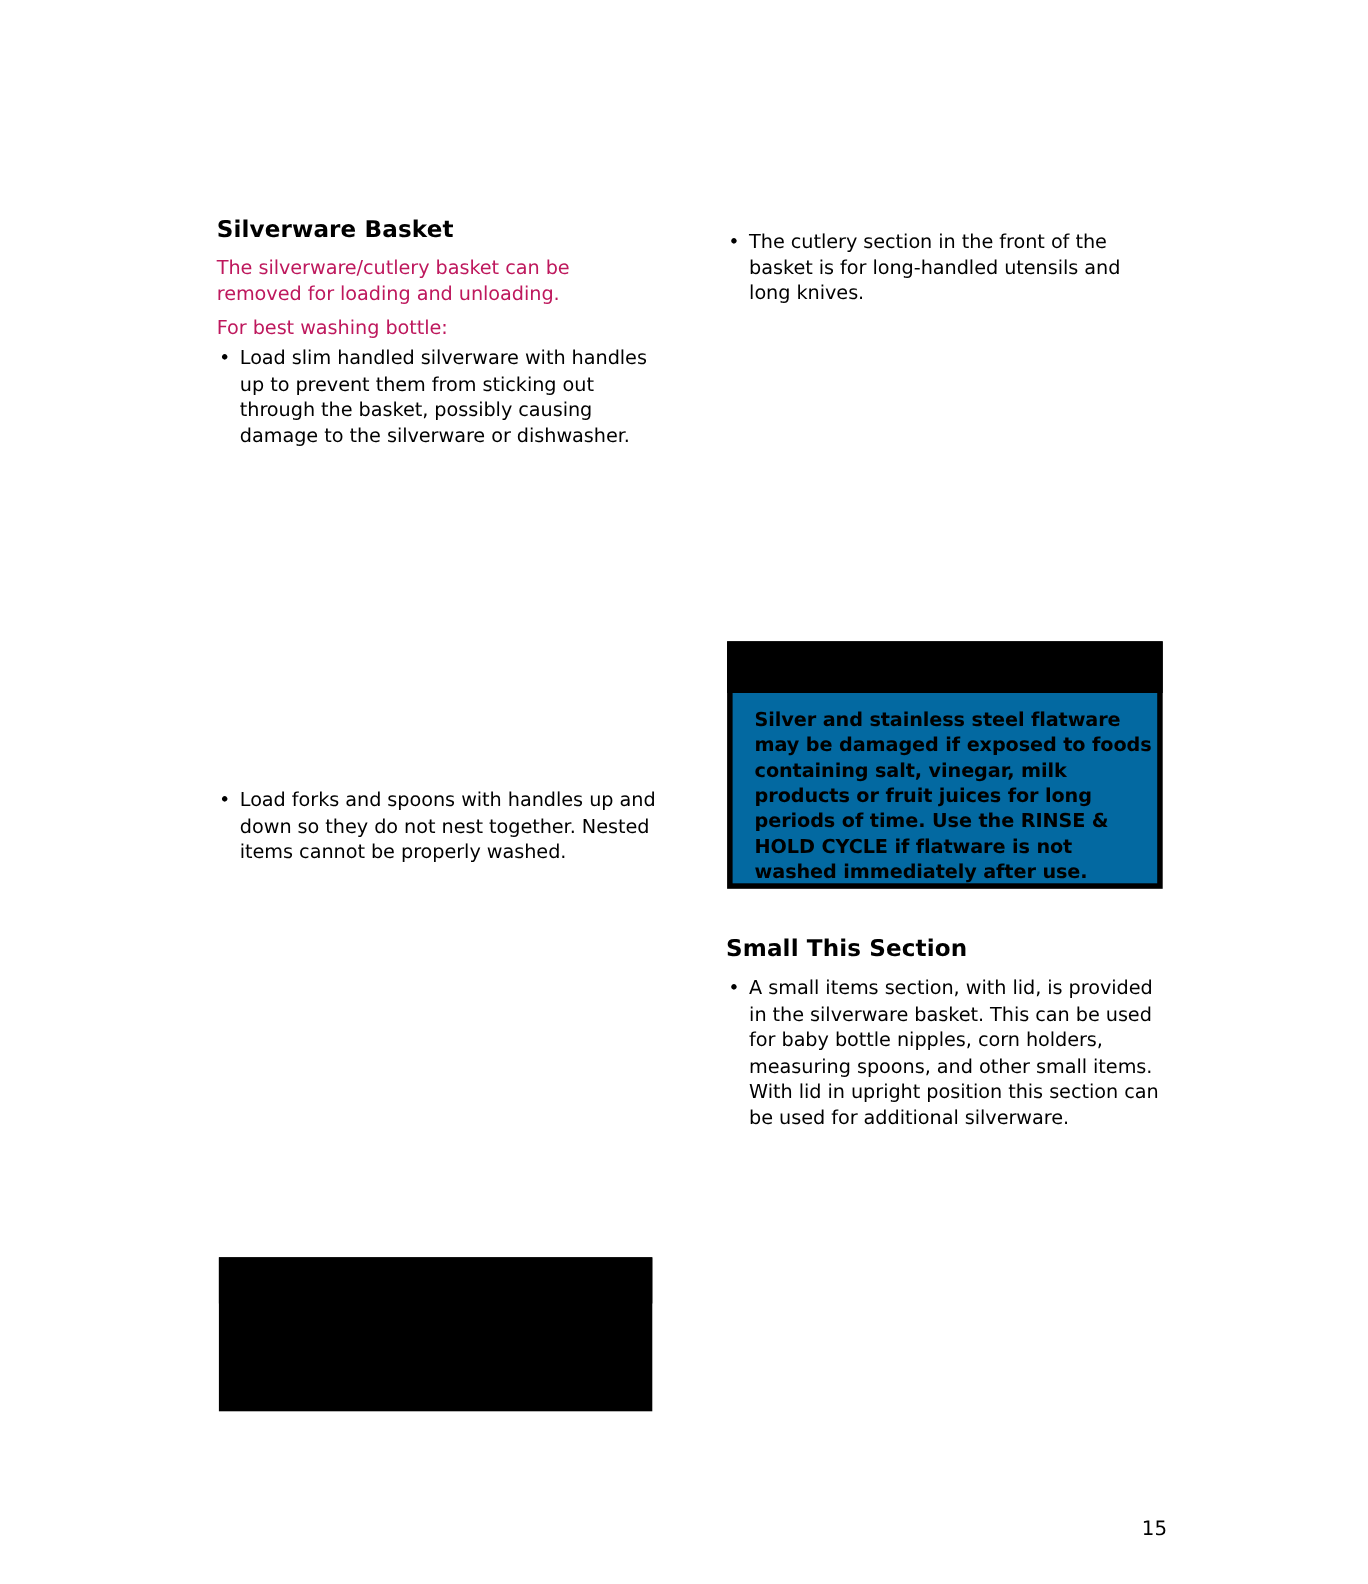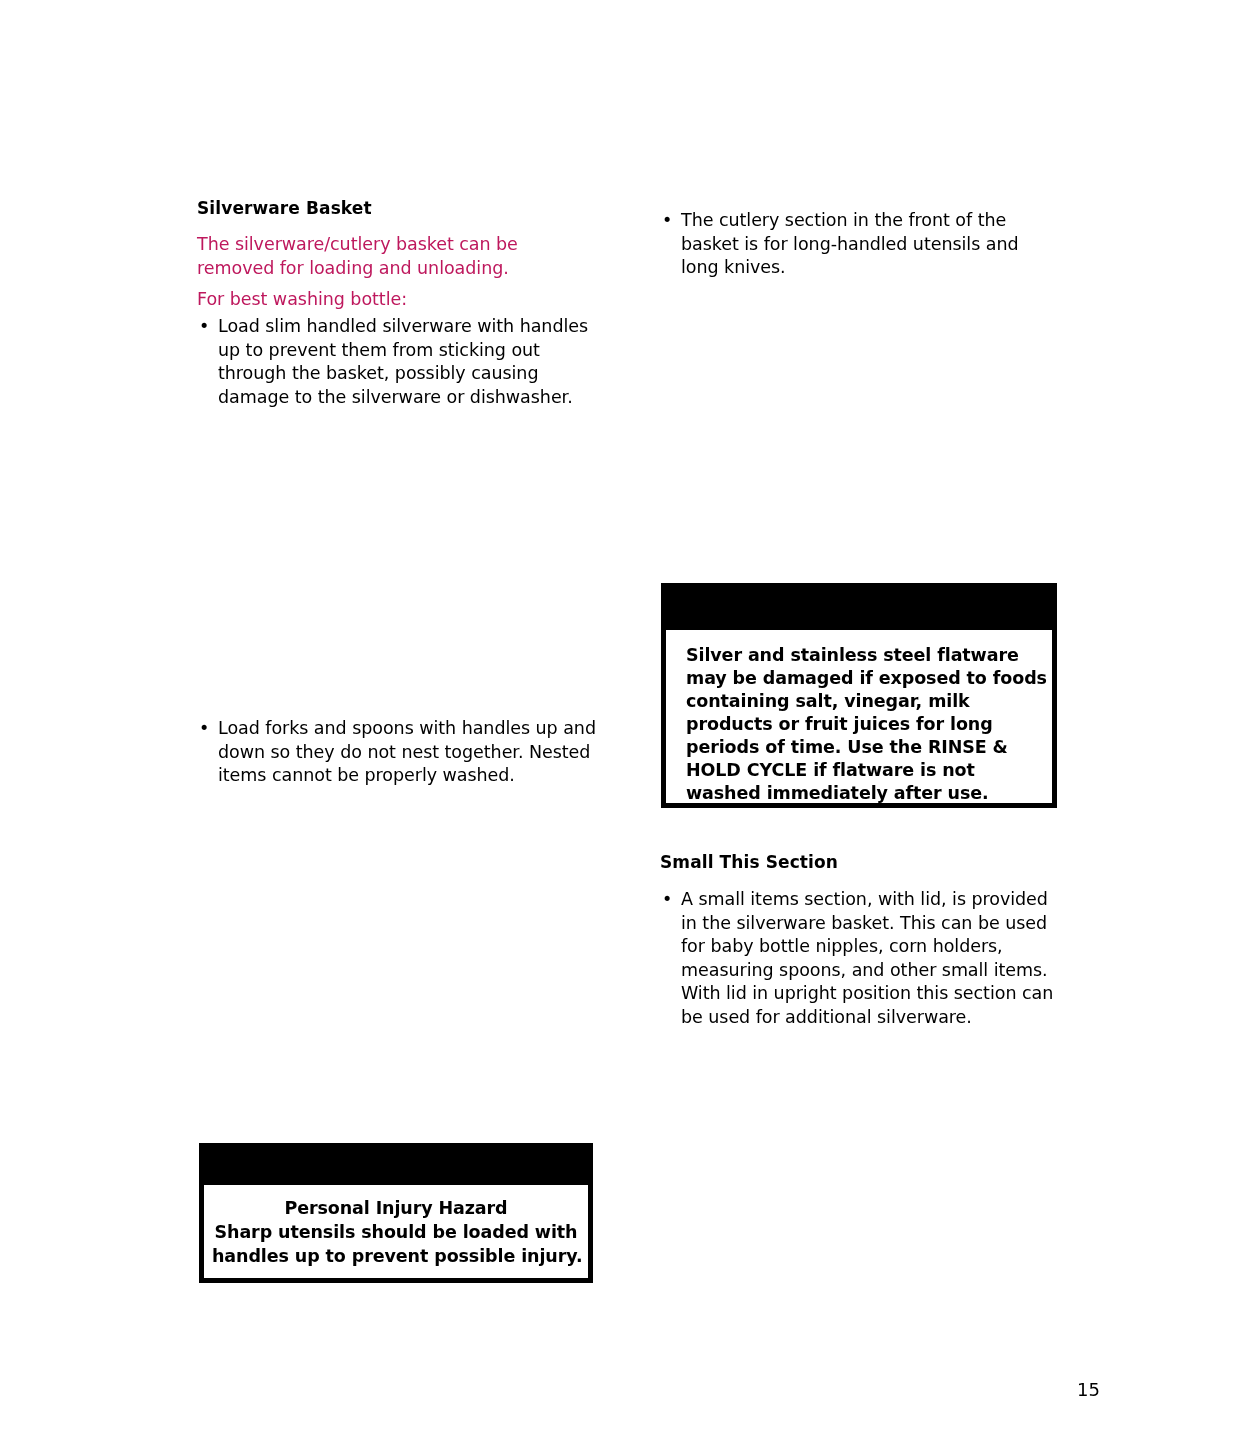--- a/index.html
+++ b/index.html
@@ -24,21 +24,21 @@
     position: absolute;
     top: 0;
   }
   #col-left  { left: 197px; width: 400px; }
   #col-right { left: 660px; width: 400px; }
 
   
   .section-heading {
     font-family: "DejaVu Sans", "Liberation Sans", sans-serif;
     font-weight: bold;
-    font-size: 17px;
+    font-size: 21px;
     letter-spacing: 0.1px;
     line-height: 24px;
     margin: 0;
     color: #000;
   }
   .para {
     font-size: 17.5px;
     line-height: 23.5px;
     margin: 0;
     color: #be185d;
@@ -69,21 +69,21 @@
   .warn-box {
     position: absolute;
     background: #000000;
     box-sizing: border-box;
   }
   .warn-band {
     width: 100%;
     background: #000000;
   }
   .warn-body {
-    background: #ffffff;
+    background: #0369a1;
     box-sizing: border-box;
     font-weight: bold;
     color: #000;
   }
 
   
   #warn-flatware {
     left: 661px;
     top: 583px;
     width: 396px;
@@ -116,21 +116,21 @@
     font-size: 17.5px;
     line-height: 24px;
     letter-spacing: -0.1px;
     text-align: center;
   }
   .warn-line { display: block; white-space: nowrap; }
 
   
   #page-number {
     position: absolute;
-    left: 1077px;
+    left: 1038px;
     top: 1380px;
     font-size: 18px;
     line-height: 20px;
     color: #000;
   }
 </style>
 </head>
 <body>
 
 <div id="page">
@@ -179,22 +179,17 @@
 
   </div>
 
   <div class="warn-box" id="warn-flatware">
     <div class="warn-band"></div>
     <div class="warn-body">Silver and stainless steel flatware may be damaged if exposed to foods containing salt, vinegar, milk products or fruit juices for long periods of time. Use the RINSE &amp; HOLD CYCLE if flatware is not washed immediately after use.</div>
   </div>
 
   <div class="warn-box" id="warn-injury">
     <div class="warn-band"></div>
-    <div class="warn-body">
-      <span class="warn-line">Personal Injury Hazard</span>
-      <span class="warn-line">Sharp utensils should be loaded with</span>
-      <span class="warn-line">handles up to prevent possible injury.</span>
-    </div>
   </div>
 
   <div id="page-number">15</div>
 
 </div>
 
 </body></html>

